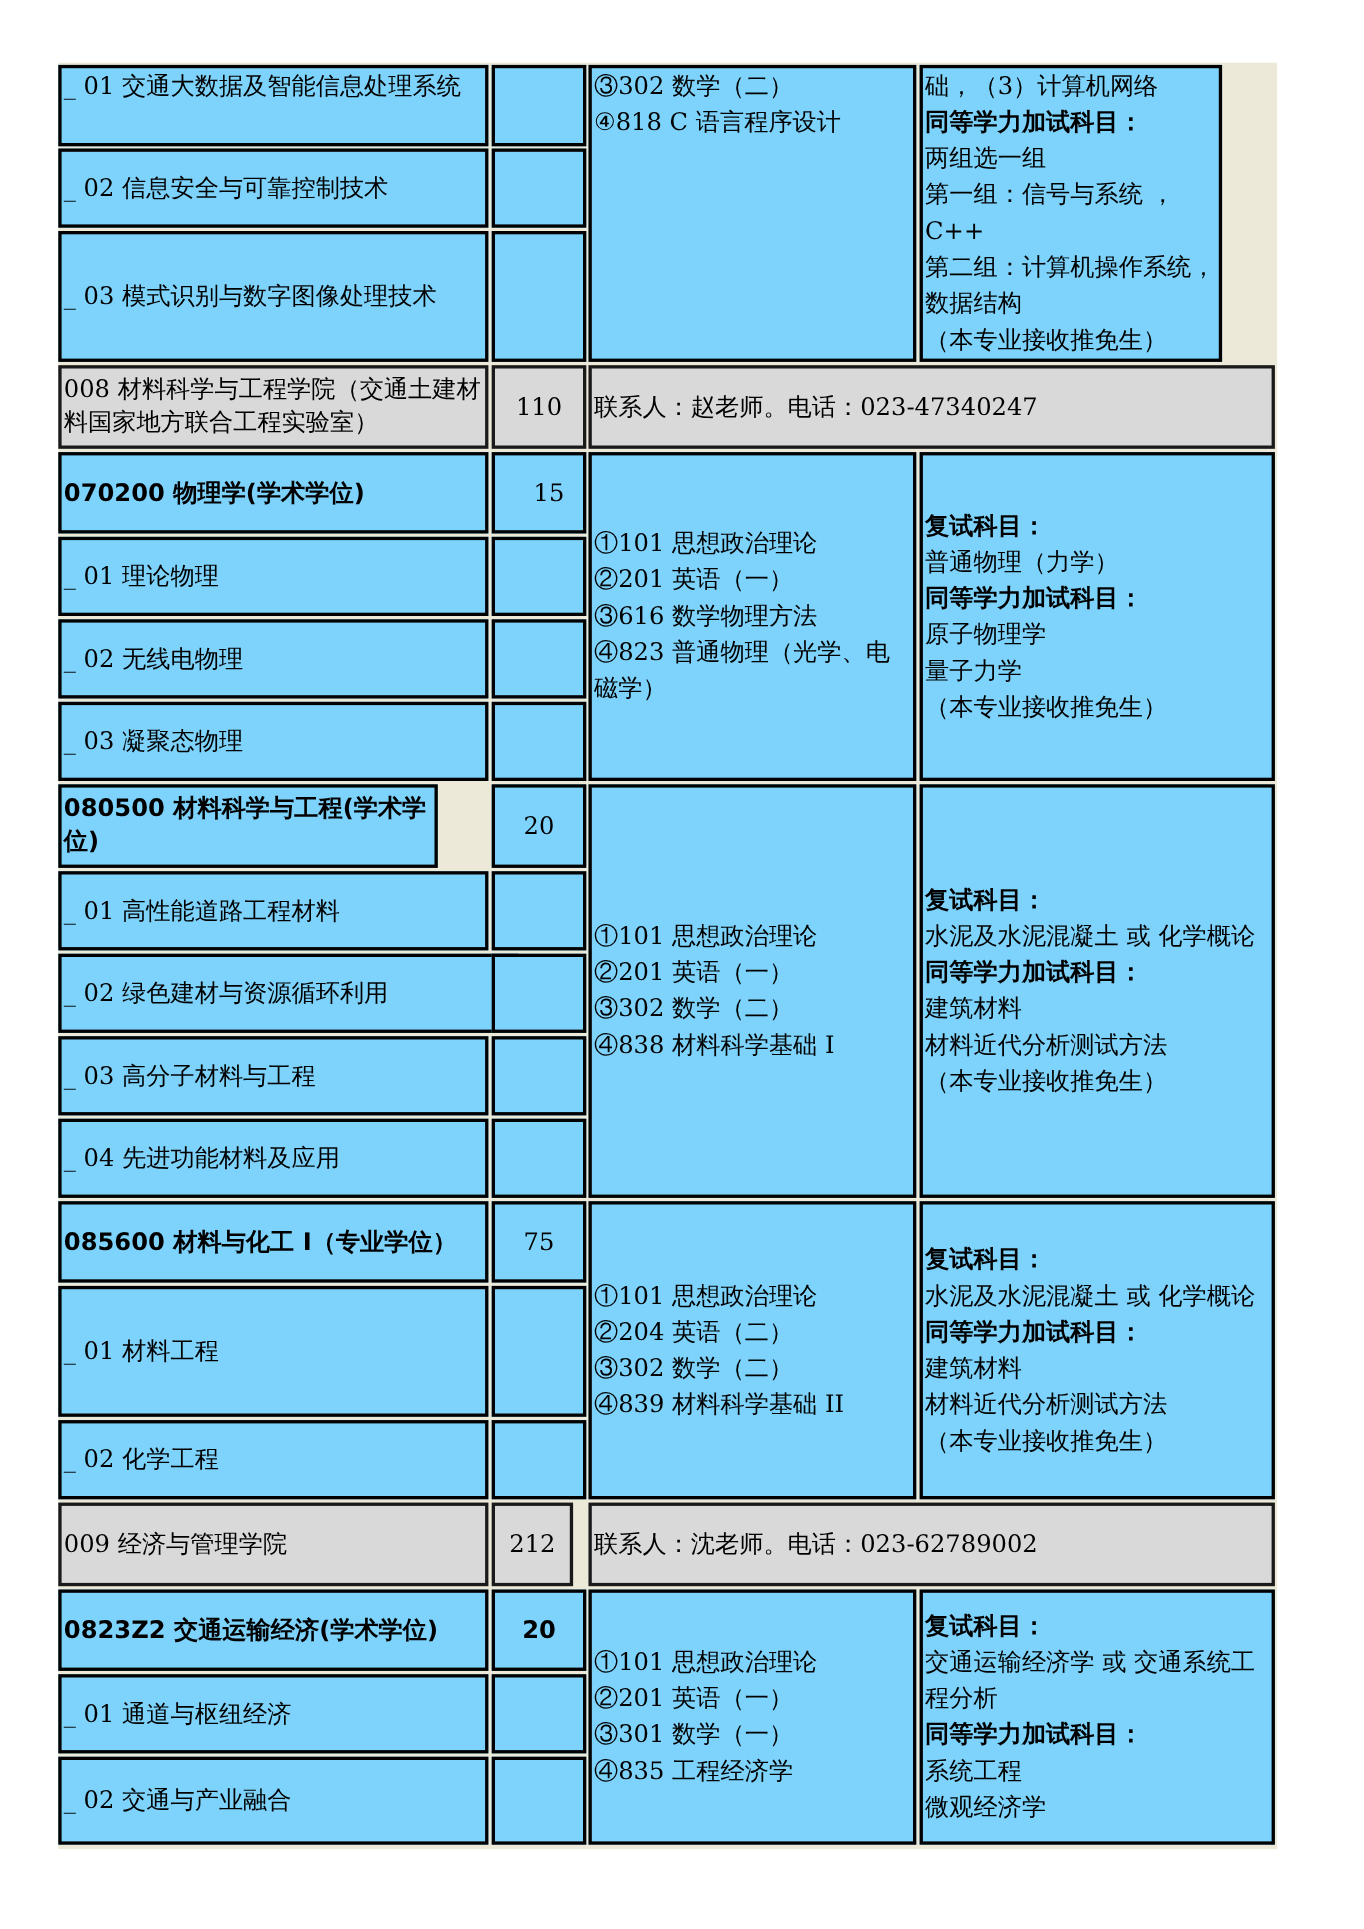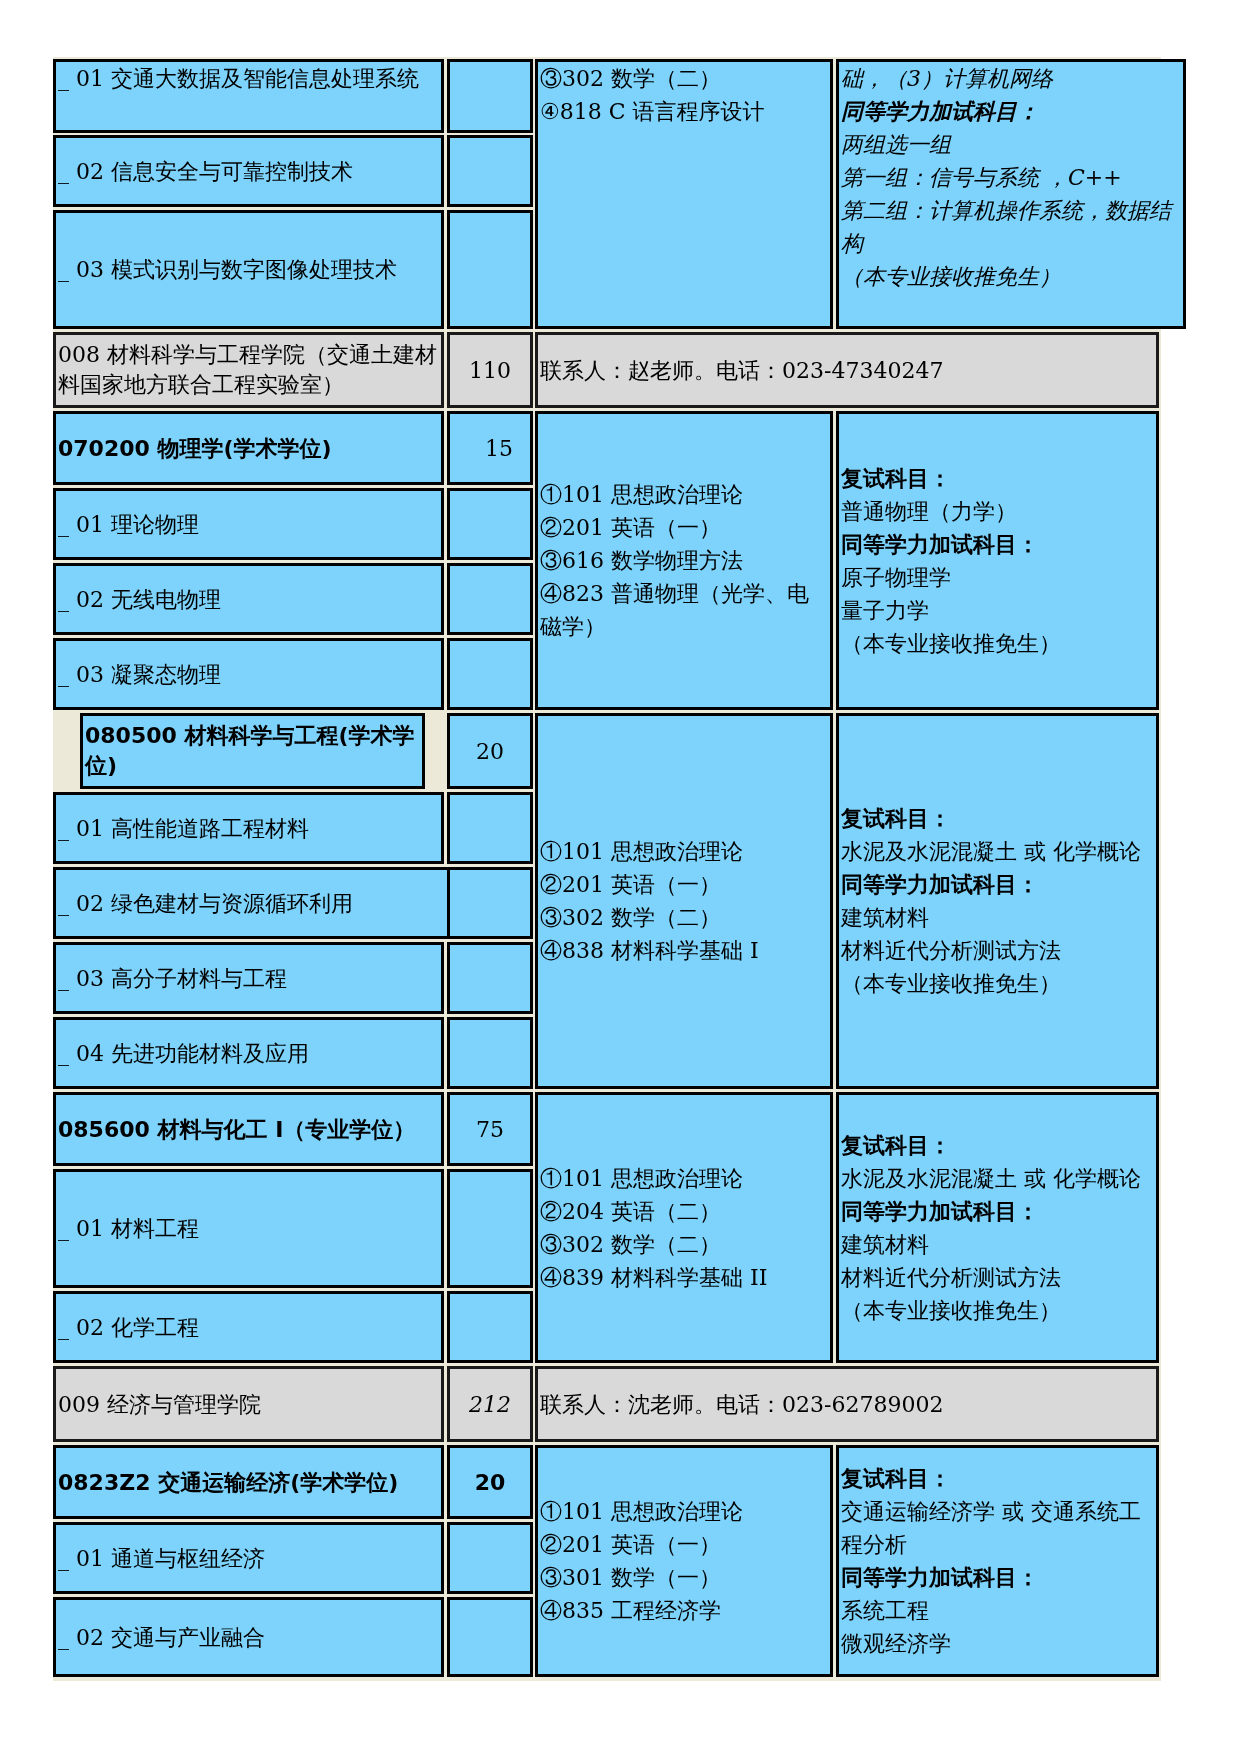--- a/index.html
+++ b/index.html
@@ -31,21 +31,21 @@
 <div class="cell vc" style="left:53px;top:210px;width:391px;height:119px;">
     <span>_ 03 模式识别与数字图像处理技术</span>
   </div>
 <div class="cell" style="left:447px;top:210px;width:86px;height:119px;"></div>
 <div class="cell" style="left:535px;top:59px;width:298px;height:270px;">
   <div class="lines">
     <span>③302 数学（二）</span>
     <span>④818 C 语言程序设计</span>
   </div>
 </div>
-<div class="cell" style="left:836px;top:59px;width:350px;height:270px;font-style:italic;">
+<div class="cell" style="left:836px;top:59px;width:275px;height:270px;">
   <div class="lines">
     <span>础，（3）计算机网络</span>
     <span class="b">同等学力加试科目：</span>
     <span>两组选一组</span>
     <span>第一组：信号与系统 ，C++</span>
     <span>第二组：计算机操作系统，数据结构</span>
     <span>（本专业接收推免生）</span>
   </div>
 </div>
 
@@ -89,21 +89,21 @@
   <div class="lines">
     <span class="b">复试科目：</span>
     <span>普通物理（力学）</span>
     <span class="b">同等学力加试科目：</span>
     <span>原子物理学</span>
     <span>量子力学</span>
     <span>（本专业接收推免生）</span>
   </div>
 </div>
 
-<div class="cell vc bold" style="left:53px;top:713px;width:345px;height:76px;line-height:30px;margin-left:27px;">
+<div class="cell vc bold" style="left:53px;top:713px;width:345px;height:76px;line-height:30px;">
     <span>080500 材料科学与工程(学术学位)</span>
   </div>
 <div class="cell vc hc" style="left:447px;top:713px;width:86px;height:76px;">
     <span>20</span>
   </div>
 <div class="cell vc" style="left:53px;top:792px;width:391px;height:72px;">
     <span>_ 01 高性能道路工程材料</span>
   </div>
 <div class="cell" style="left:447px;top:792px;width:86px;height:72px;"></div>
 <div class="cell vc" style="left:53px;top:867px;width:418px;height:72px;">
@@ -166,21 +166,21 @@
     <span class="b">同等学力加试科目：</span>
     <span>建筑材料</span>
     <span>材料近代分析测试方法</span>
     <span>（本专业接收推免生）</span>
   </div>
 </div>
 
 <div class="cell gray vc" style="left:53px;top:1366px;width:391px;height:76px;">
     <span>009 经济与管理学院</span>
   </div>
-<div class="cell gray vc hc" style="left:447px;top:1366px;width:86px;height:76px;font-style:italic;">
+<div class="cell gray vc hc" style="left:447px;top:1366px;width:74px;height:76px;">
     <span>212</span>
   </div>
 <div class="cell gray vc" style="left:535px;top:1366px;width:624px;height:76px;">
     <span>联系人：沈老师。电话：023-62789002</span>
   </div>
 
 <div class="cell vc bold" style="left:53px;top:1445px;width:391px;height:74px;">
     <span>0823Z2 交通运输经济(学术学位)</span>
   </div>
 <div class="cell vc hc bold" style="left:447px;top:1445px;width:86px;height:74px;">

